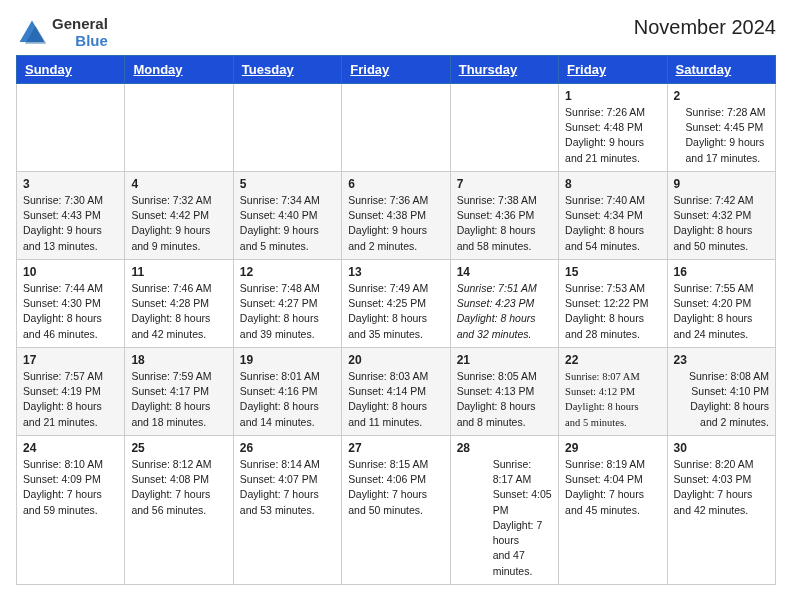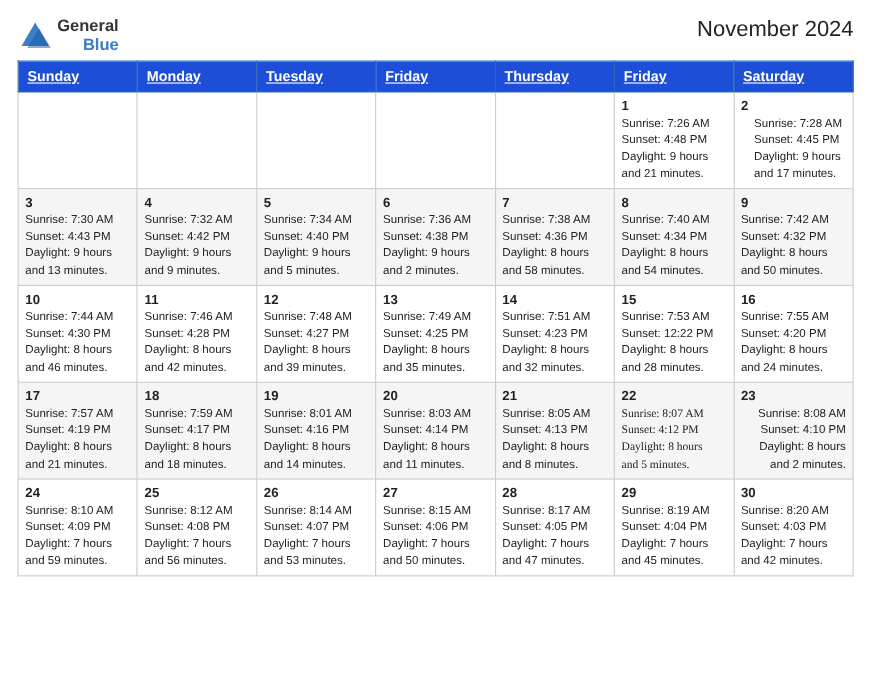--- a/index.html
+++ b/index.html
@@ -224,21 +224,21 @@
         </td>
         <td>
           <span class="day-number">13</span>
           <div class="day-info" style="white-space: pre-line;">Sunrise: 7:49 AM
 Sunset: 4:25 PM
 Daylight: 8 hours
 and 35 minutes.</div>
         </td>
         <td>
           <span class="day-number">14</span>
-          <div class="day-info" style="white-space: pre-line;">Sunrise: 7:51 AM
+          <div class="day-info" style="white-space: pre-line; font-style: italic;">Sunrise: 7:51 AM
 Sunset: 4:23 PM
 Daylight: 8 hours
 and 32 minutes.</div>
         </td>
         <td>
           <span class="day-number">15</span>
           <div class="day-info" style="white-space: pre-line;">Sunrise: 7:53 AM
 Sunset: 12:22 PM
 Daylight: 8 hours
 and 28 minutes.</div>
@@ -326,21 +326,21 @@
         </td>
         <td>
           <span class="day-number">27</span>
           <div class="day-info" style="white-space: pre-line;">Sunrise: 8:15 AM
 Sunset: 4:06 PM
 Daylight: 7 hours
 and 50 minutes.</div>
         </td>
         <td>
           <span class="day-number">28</span>
-          <div class="day-info" style="white-space: pre-line;">Sunrise: 8:17 AM
+          <div class="day-info" style="white-space: pre-line; margin-left: 36px;">Sunrise: 8:17 AM
 Sunset: 4:05 PM
 Daylight: 7 hours
 and 47 minutes.</div>
         </td>
         <td>
           <span class="day-number">29</span>
           <div class="day-info" style="white-space: pre-line;">Sunrise: 8:19 AM
 Sunset: 4:04 PM
 Daylight: 7 hours
 and 45 minutes.</div>

